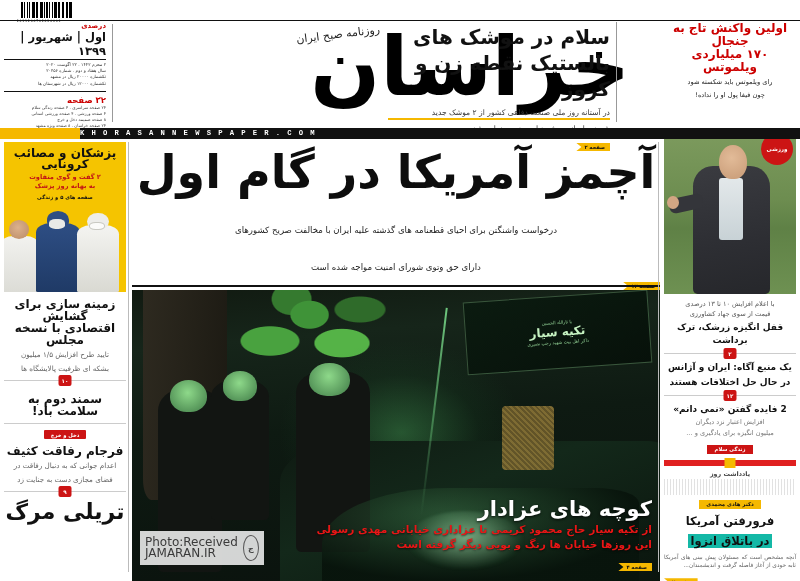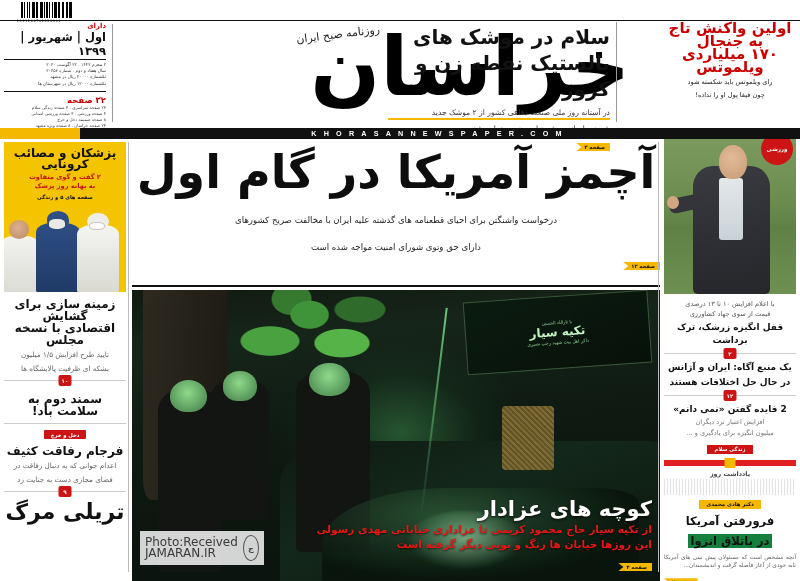--- a/index.html
+++ b/index.html
@@ -48,43 +48,43 @@
   .ib-sep { width: 100%; height: 1.4px; background: #111; margin: 4px 0 3px; }
   .ib-pages { font-size: 8.5px; font-weight: bold; color: #c00; text-align: right; margin-bottom: 0; }
   .ib-toc { font-size: 4.2px; color: #333; text-align: right; line-height: 6px; white-space: nowrap; }
 
   .mast-divider { position: absolute; left: 112px; top: 24px; width: 1px; height: 98px; background: #999; }
 
   
   .urlstrip { position: absolute; left: 0; top: 128px; width: 800px; height: 11px; background: #111; display: flex; }
   .urlstrip .txt {
     flex: 1; color: #fff; font-size: 7.2px; font-weight: bold;
-    letter-spacing: 7.2px; direction: ltr; text-align: center;
-    line-height: 11px; font-family: Liberation Sans, sans-serif;
+    letter-spacing: 7.2px; direction: ltr; text-align: left;
+    line-height: 11px; font-family: Liberation Mono, monospace;
   }
   .urlstrip .tail { width: 80px; background: #f5b800; }
 
   
   .topmid { position: absolute; left: 388px; top: 24px; width: 222px; direction: rtl; }
   .topmid h2 {
     font-size: 20px; font-weight: bold; line-height: 26px; color: #111; text-align: right;
   }
   .topmid .sub { font-size: 7.6px; color: #333; line-height: 11px; margin-top: 5px; text-align: right; }
   .pagechip {
     display: inline-block; background: #f5b800; color: #111;
     font-size: 5.2px; font-weight: bold; padding: 1px 5px 1px 8px; margin-top: 3px;
     clip-path: polygon(0 0, 100% 0, 100% 100%, 0 100%, 5px 50%);
   }
   .topmid-rule { position: absolute; left: 388px; top: 118px; width: 222px; height: 2px; background: #f5b800; }
 
   .mid-divider { position: absolute; left: 616px; top: 22px; width: 1px; height: 100px; background: #999; }
 
   
   .topright { position: absolute; left: 664px; top: 22px; width: 132px; direction: rtl; }
-  .topright h3 { font-size: 15px; font-weight: bold; color: #c00; line-height: 13px; text-align: center; }
+  .topright h3 { font-size: 12px; font-weight: bold; color: #c00; line-height: 13px; text-align: center; }
   .topright .sub { font-size: 6.6px; color: #222; line-height: 10px; text-align: center; margin-top: 3px; }
 
   .sportsphoto {
     position: absolute; left: 664px; top: 130px; width: 132px; height: 164px;
     background:
       radial-gradient(ellipse at 52% 26%, #cfa98c 0 9%, rgba(207,169,140,0) 10%),
       linear-gradient(180deg,#7d9b5e 0%, #6d8d50 42%, #5f8146 60%, #6e9152 100%);
     overflow: hidden;
   }
   .sp-man {
@@ -115,21 +115,21 @@
     font-size: 5.6px; font-weight: bold; display: flex; align-items: center; justify-content: center;
   }
 
   
   .mainhead { position: absolute; left: 132px; top: 144px; width: 528px; direction: rtl; }
   .mainhead h1 {
     font-size: 46px; line-height: 56px; font-weight: bold; color: #0d0d0d;
     text-align: center; letter-spacing: -1px;
   }
   .mainhead .deck {
-    font-size: 8.6px; color: #222; line-height: 13px; text-align: center; margin-top: 14px;
+    font-size: 8.6px; color: #222; line-height: 13px; text-align: center; margin-top: 24px;
   }
   .mainhead-foot { display: flex; align-items: center; justify-content: space-between; margin-top: 5px; }
   .mainhead-rule { position: absolute; left: 132px; top: 285px; width: 528px; height: 1.6px; background: #111; }
 
   
   .mainphoto {
     position: absolute; left: 132px; top: 290px; width: 528px; height: 291px; overflow: hidden;
     background: linear-gradient(175deg,#111a11 0%, #16251a 18%, #0e1a12 46%, #0a120d 100%);
   }
   .mp-tree {
@@ -283,21 +283,21 @@
   }
   .rc-bar { position: relative; width: 100%; height: 6px; background: #e02020; margin-top: 6px; }
   .rc-bar i { position: absolute; left: 50%; top: -2px; transform: translateX(-50%); width: 11px; height: 10px; background: #f5b800; }
   .rc-barlabel { font-size: 6.4px; color: #444; text-align: center; margin-top: 4px; font-weight: bold; }
   .rc-hatch { width: 100%; height: 16px; background: repeating-linear-gradient(90deg,#d8d8d8 0 1px, #fff 1px 3px); margin-top: 1px; opacity: .75; }
   .rc-author {
     display: block; margin: 5px auto 0; width: fit-content; background: #f5b800; color: #111;
     font-size: 5.4px; font-weight: bold; padding: 1.5px 7px;
   }
   .rc-col-head { font-size: 11.5px; font-weight: bold; color: #111; text-align: center; line-height: 15px; margin-top: 5px; }
-  .rc-col-head .hl { background: #15803d; padding: 0 2px; }
+  .rc-col-head .hl { background: #14b8a6; padding: 0 2px; }
   .rc-col-body { font-size: 5.8px; color: #666; line-height: 8.4px; text-align: justify; margin-top: 4px; }
 </style>
 </head>
 <body>
 
 <div class="page">
 
   <div class="barcode-wrap">
     <div class="barcode" id="barcode-bars">
         <i style="width:3px"></i>
@@ -336,21 +336,21 @@
     <div class="barcode-num">2411200702420001</div>
   </div>
 
   <div class="masthead">
     <div class="mast-rule"></div>
     <div class="mast-kicker">روزنامه صبح ایران</div>
     <div class="mast-title">خراسان</div>
   </div>
 
   <div class="infoblock">
-    <div class="ib-day">دارای</div>
+    <div class="ib-day">درصدی</div>
     <div class="ib-date">اول | شهریور | ۱۳۹۹</div>
     <div class="ib-line">۲ محرم ۱۴۴۲ . ۲۲ آگوست ۲۰۲۰</div>
     <div class="ib-line">سال هفتاد و دوم . شماره ۲۰۴۵۶</div>
     <div class="ib-line">تکشماره ۲۰۰۰۰ ریال در مشهد</div>
     <div class="ib-line">تکشماره ۱۲۰۰۰ ریال در شهرستان ها</div>
     <div class="ib-sep"></div>
     <div class="ib-pages">۳۲ صفحه</div>
     <div class="ib-toc">۲۴ صفحه سراسری . ۴ صفحه زندگی سلام</div>
     <div class="ib-toc">۴ صفحه ورزشی . ۴ صفحه ورزشی استانی</div>
     <div class="ib-toc">۸ صفحه ضمیمه دخل و خرج</div>

